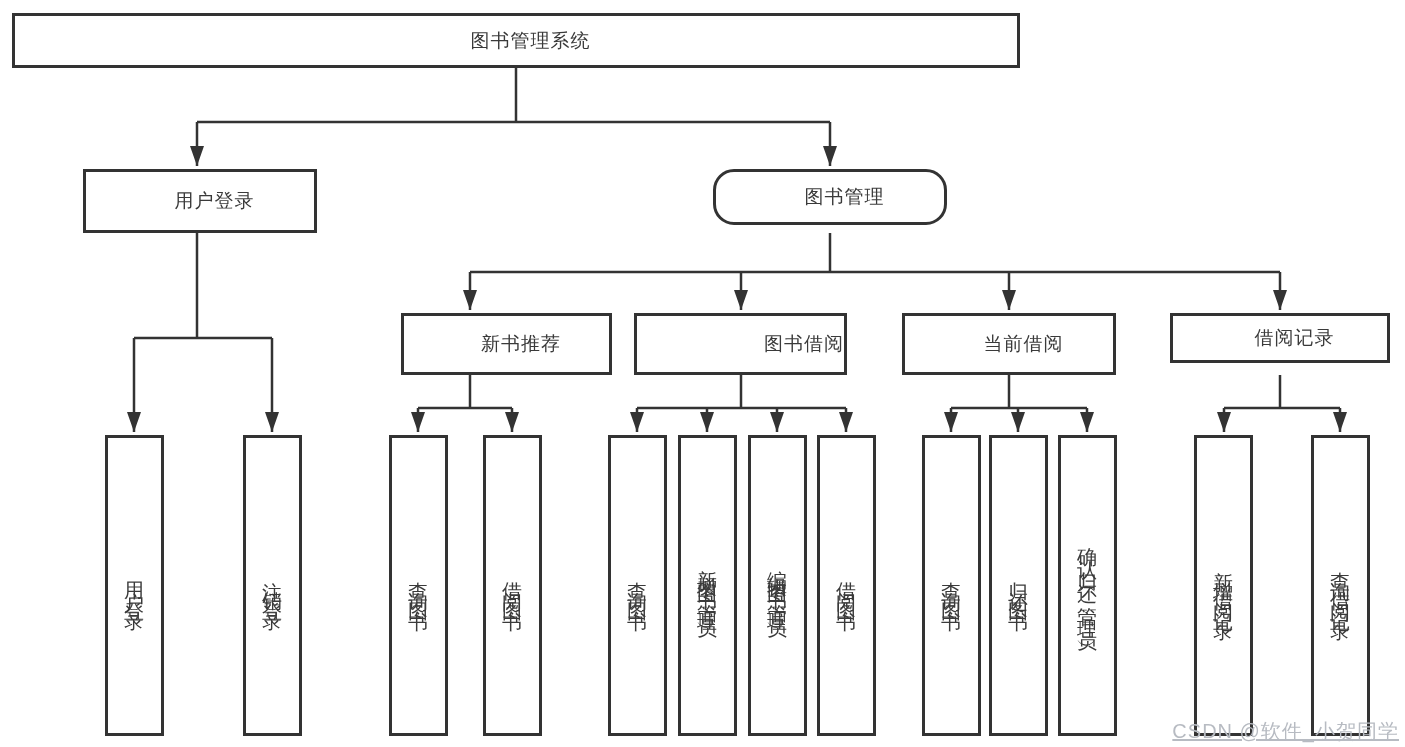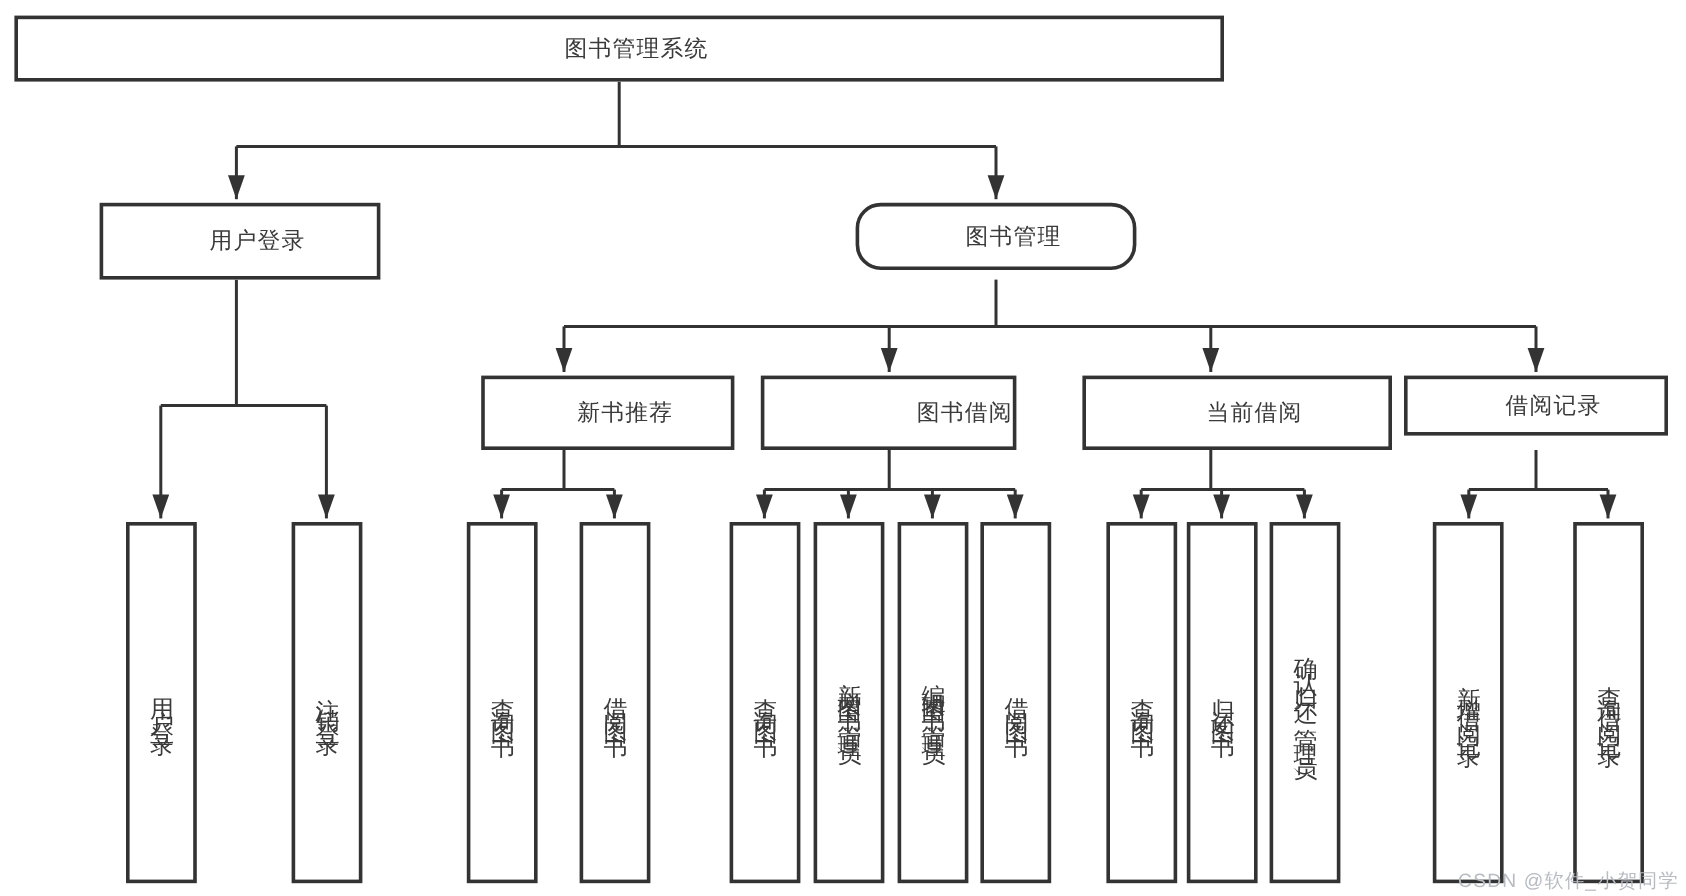--- a/index.html
+++ b/index.html
@@ -39,21 +39,21 @@
     font-size: 19px;
     letter-spacing: 1px;
     color: #3a3a3a;
     white-space: nowrap;
   }
   .node-root  { left: 12px;   top: 13px;  width: 1008px; height: 55px; }
   .node-l1a   { left: 83px;   top: 169px; width: 234px;  height: 64px; }
   .node-l1b   { left: 713px;  top: 169px; width: 234px;  height: 56px; border-radius: 21px; }
   .node-l2a   { left: 365px;  top: 313px; width: 211px;  height: 62px; margin-left: 36px; }
   .node-l2b   { left: 634px;  top: 313px; width: 213px;  height: 62px; justify-content: flex-end; }
-  .node-l2c   { left: 902px;  top: 313px; width: 258px;  height: 62px; }
+  .node-l2c   { left: 902px;  top: 313px; width: 214px;  height: 62px; }
   .node-l2d   { left: 1170px; top: 313px; width: 220px;  height: 50px; }
   .leaf {
     position: absolute;
     top: 435px;
     width: 59px;
     height: 301px;
     box-sizing: border-box;
     background: #ffffff;
     border: 3px solid #333333;
     display: flex;
@@ -81,24 +81,25 @@
   .leaf-8  { left: 817px; }
   .leaf-9  { left: 922px; }
   .leaf-10 { left: 989px; }
   .leaf-11 { left: 1058px; }
   .leaf-12 { left: 1194px; }
   .leaf-13 { left: 1311px; }
   .watermark {
     position: absolute;
     right: 6px;
     bottom: 2px;
-    font-size: 16px;
+    font-size: 20px;
     letter-spacing: 1px;
     color: #b7bbc2;
     white-space: nowrap;
+    text-decoration: underline;
   }
 </style>
 </head>
 <body>
 
 <div class="canvas">
 
   <svg class="connectors" viewBox="0 0 1405 747" xmlns="http://www.w3.org/2000/svg">
     <defs>
       <marker id="arrow" markerUnits="userSpaceOnUse" markerWidth="18" markerHeight="24" refX="8" refY="20" orient="0">

